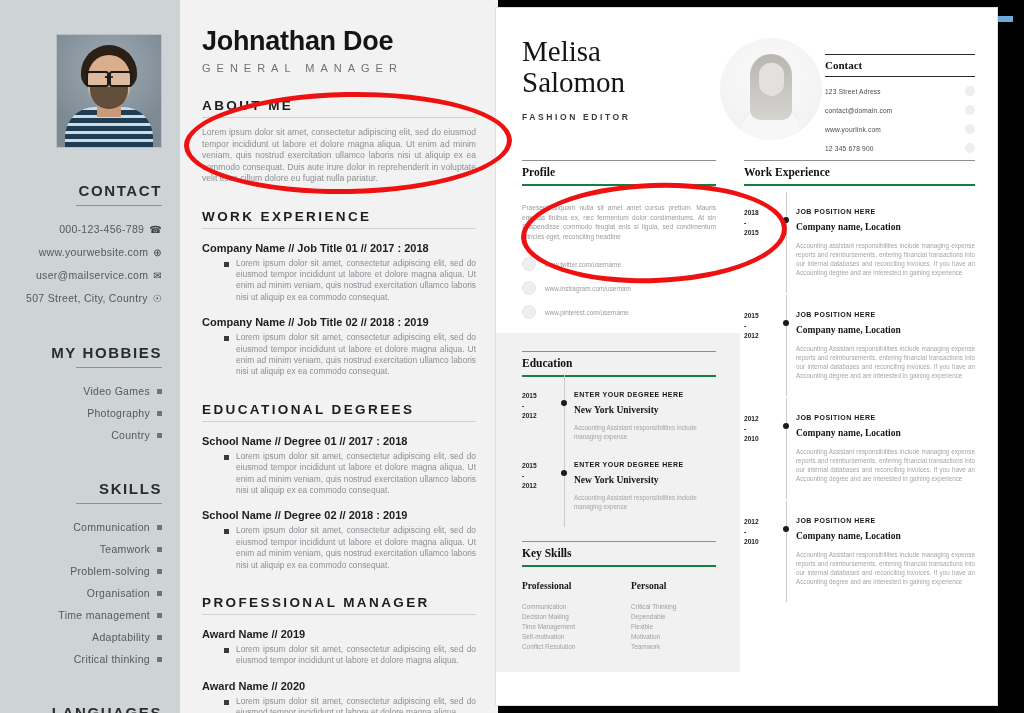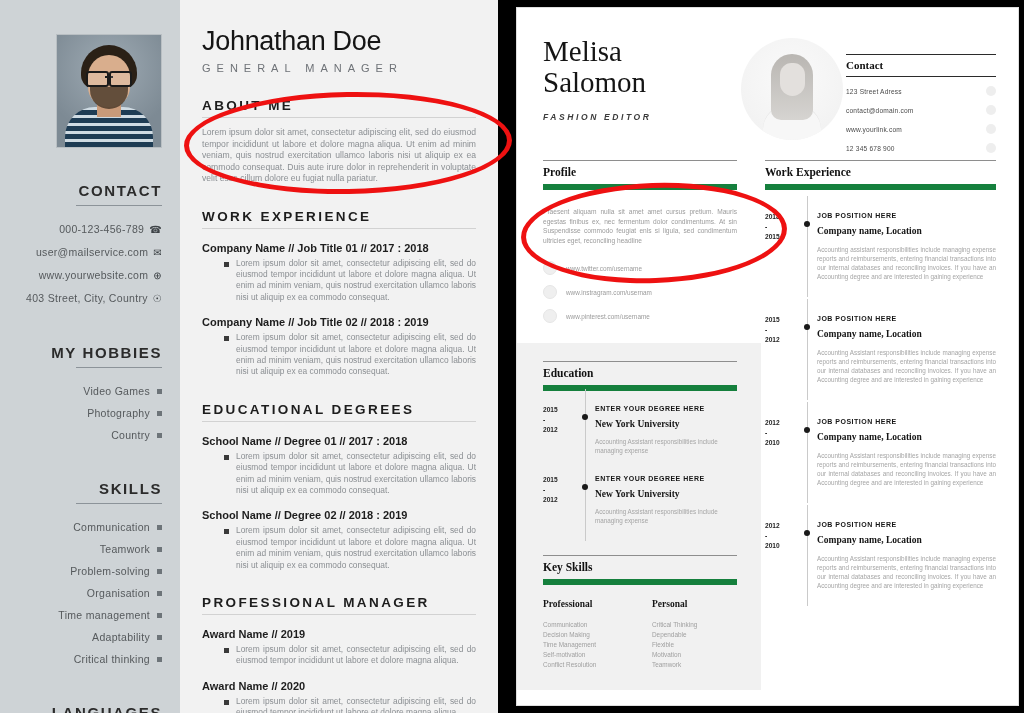--- a/index.html
+++ b/index.html
@@ -53,44 +53,44 @@
     margin:34px 0 6px;
   }
   .l-head-rule{border:0;border-top:1px solid #8c9399;margin:0 0 12px auto;width:86px;}
   .l-line{
     font-size:10.5px;color:#55595c;line-height:22px;letter-spacing:.3px;white-space:nowrap;
   }
   .l-line .ic{display:inline-block;margin-left:5px;color:#3d4246;font-size:10px;}
   .sq{display:inline-block;width:5px;height:5px;background:#6d7479;margin-left:7px;vertical-align:1px;}
 
   .l-main{flex:1;box-sizing:border-box;padding:26px 22px 0 22px;}
-  .l-name{font-size:27px;font-weight:400;color:#151515;letter-spacing:-.3px;margin:0;}
+  .l-name{font-size:27px;font-weight:700;color:#151515;letter-spacing:-.3px;margin:0;}
   .l-role{font-size:11px;letter-spacing:6px;color:#6e7277;margin:5px 0 0;}
   .l-sec{font-size:13.5px;font-weight:700;letter-spacing:2.4px;color:#1d1d1d;margin:24px 0 4px;}
   .l-sec-rule{border:0;border-top:1px solid #d2d2d2;margin:0 0 9px;}
   .l-body{font-size:8.6px;line-height:11.5px;color:#8b8f93;text-align:justify;margin:0;}
   .l-item-title{font-size:11px;font-weight:700;color:#1d1d1d;margin:13px 0 4px;}
   .l-bul{display:flex;gap:7px;margin:0 0 0 22px;}
   .l-bul .b{width:5px;height:5px;background:#3a3a3a;flex:0 0 5px;margin-top:4px;}
   .l-bul p{margin:0;font-size:8.4px;line-height:11.4px;color:#8b8f93;text-align:justify;}
 
   
   .resume-right{
-    position:absolute;left:517px;top:8px;width:501px;height:697px;
+    position:absolute;left:496px;top:8px;width:501px;height:697px;
     background:#ffffff;overflow:hidden;
     box-shadow:0 0 0 1px #dfdfdf;
   }
   .r-dash{
     position:absolute;left:517px;top:16px;width:507px;height:6px;
     background:repeating-linear-gradient(90deg,#6ea8dc 0 20px,transparent 20px 34px);
   }
   .r-top{display:flex;padding:28px 0 0 0;height:152px;box-sizing:border-box;}
   .r-name-wrap{padding-left:26px;width:180px;}
   .r-name{font-family:"Liberation Serif",serif;font-size:29px;line-height:31px;color:#151515;margin:0;font-weight:400;}
-  .r-role{font-size:8.5px;letter-spacing:2.6px;color:#3b3b3b;font-weight:700;margin:14px 0 0;font-style:italic;}
+  .r-role{font-size:8.5px;letter-spacing:2.6px;color:#3b3b3b;font-weight:700;margin:14px 0 0;}
   .r-avatar{
     width:102px;height:102px;border-radius:50%;margin:2px 0 0 18px;
     background:radial-gradient(circle at 50% 40%, #fafafa 0%, #f4f4f4 60%, #efefef 100%);
     position:relative;overflow:hidden;flex:0 0 102px;
   }
   .r-avatar .hair{position:absolute;left:30px;top:16px;width:42px;height:66px;
     background:linear-gradient(#b9b6b2,#d6d4d1);border-radius:21px 21px 10px 10px;}
   .r-avatar .face{position:absolute;left:39px;top:25px;width:25px;height:33px;
     background:#e3e0dd;border-radius:12px 12px 13px 13px;}
   .r-avatar .body{position:absolute;left:22px;bottom:0;width:58px;height:34px;
@@ -100,21 +100,21 @@
     margin:18px 0 0;padding:4px 0 5px;border-top:1px solid #2b2b2b;border-bottom:1px solid #2b2b2b;}
   .r-c-row{display:flex;align-items:center;justify-content:space-between;margin-top:9px;}
   .r-c-row span{font-size:6.6px;color:#4a4a4a;letter-spacing:.2px;}
   .r-c-dot{width:10px;height:10px;border-radius:50%;background:#eeeeee;flex:0 0 10px;}
 
   .r-cols{display:flex;}
   .r-left-col{width:244px;box-sizing:border-box;padding:0 24px 0 26px;}
   .r-right-col{flex:1;box-sizing:border-box;padding:0 22px 0 4px;}
 
   .r-sec{font-family:"Liberation Serif",serif;font-size:11.5px;font-weight:700;color:#111;margin:0;
-    padding:5px 0 6px;border-top:1px solid #8e8e8e;border-bottom:6px solid #15803d;}
+    padding:5px 0 6px;border-top:1px solid #8e8e8e;border-bottom:2px solid #15803d;}
   .r-para{font-size:6.6px;line-height:9.6px;color:#9b9b9b;text-align:justify;margin:17px 0 0;}
   .r-social{margin-top:16px;}
   .r-s-row{display:flex;align-items:center;gap:9px;margin-bottom:10px;}
   .r-s-ic{width:12px;height:12px;border-radius:50%;background:#efefef;border:1px solid #e6e6e6;flex:0 0 12px;}
   .r-s-row span{font-size:6.4px;color:#9b9b9b;}
 
   .r-grey{background:#f1f1f1;}
   .r-tl-row{display:flex;margin-top:14px;}
   .r-tl-date{width:34px;flex:0 0 34px;font-size:6.6px;font-weight:700;color:#1e1e1e;line-height:10px;text-align:left;}
   .r-tl-axis{width:18px;flex:0 0 18px;position:relative;}
@@ -156,27 +156,27 @@
             <i></i>
           </div>
       </div>
 
       <h3 class="l-head">CONTACT</h3>
       <hr class="l-head-rule">
       <div class="l-line">
         <span>000-123-456-789</span><span class="ic">☎</span>
       </div>
       <div class="l-line">
+        <span>www.yourwebsite.com</span><span class="ic">⊕</span>
+      </div>
+      <div class="l-line">
         <span>user@mailservice.com</span><span class="ic">✉</span>
       </div>
       <div class="l-line">
-        <span>www.yourwebsite.com</span><span class="ic">⊕</span>
-      </div>
-      <div class="l-line">
-        <span>403 Street, City, Country</span><span class="ic">☉</span>
+        <span>507 Street, City, Country</span><span class="ic">☉</span>
       </div>
 
       <h3 class="l-head">
         <span>MY</span>
         <span>HOBBIES</span>
       </h3>
       <hr class="l-head-rule">
       <div class="l-line"><span>Video Games</span><i class="sq"></i></div>
       <div class="l-line"><span>Photography</span><i class="sq"></i></div>
       <div class="l-line"><span>Country</span><i class="sq"></i></div>
@@ -298,21 +298,21 @@
           <div class="r-s-row">
             <i class="r-s-ic"></i>
             <span>www.instragram.com/usernam</span>
           </div>
           <div class="r-s-row">
             <i class="r-s-ic"></i>
             <span>www.pinterest.com/username</span>
           </div>
         </div>
 
-        <div class="r-grey" style="margin:20px -24px 0 -26px;padding:18px 24px 20px 26px;">
+        <div class="r-grey" style="margin:14px -24px 0 -26px;padding:18px 24px 20px 26px;">
           <h2 class="r-sec">Education</h2>
 
           <div class="r-tl-row">
             <div class="r-tl-date">
               <div>2015</div>
               <div>-</div>
               <div>2012</div>
             </div>
             <div class="r-tl-axis">
                 <span class="ln"></span>

